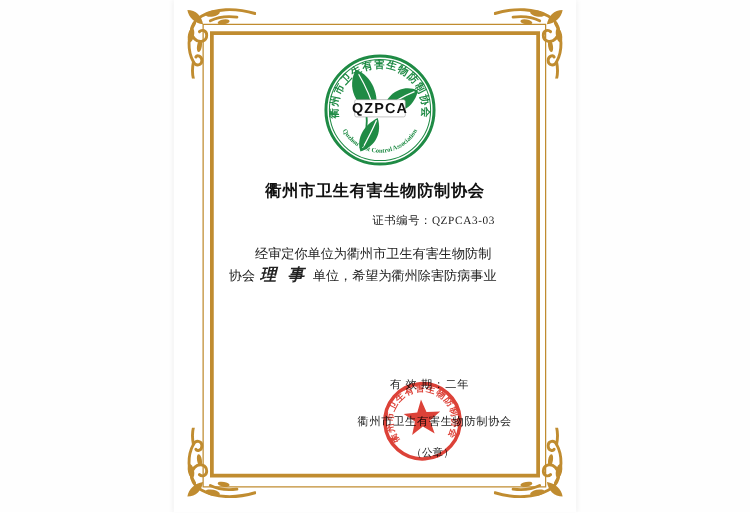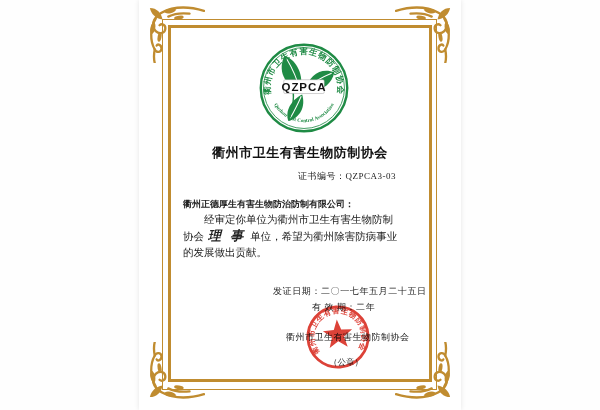--- a/index.html
+++ b/index.html
@@ -132,29 +132,24 @@
       <text class="logo-arc-en"><textPath href="#arcBottom" startOffset="50%" text-anchor="middle">Quzhou Pest Control Association</textPath></text>
     </svg>
 
     <div class="t title">衢州市卫生有害生物防制协会</div>
 
     <div class="t cert-no">
       <span>证书编号：</span><span>QZPCA3-03</span>
     </div>
 
     <div class="body">
-      <p class="recipient">衢州正德厚生有害生物防治防制有限公司：</p>
       <p class="indent">经审定你单位为衢州市卫生有害生物防制</p>
       <p><span>协会</span><span class="script">理 事</span><span>单位，希望为衢州除害防病事业</span></p>
-      <p>的发展做出贡献。</p>
     </div>
 
-    <div class="t date-line">
-      <span>发证日期：</span><span>二〇一七年五月二十五日</span>
-    </div>
     <div class="t valid-line">
       <span>有 效 期：</span><span>二年</span>
     </div>
 
     <div class="t issuer">衢州市卫生有害生物防制协会</div>
     <div class="t seal-note">（公章）</div>
 
     <svg class="seal" viewBox="0 0 100 100">
       <defs>
         <path id="sealArc" d="M20.6,67 A34,34 0 1 1 79.4,67"></path>

